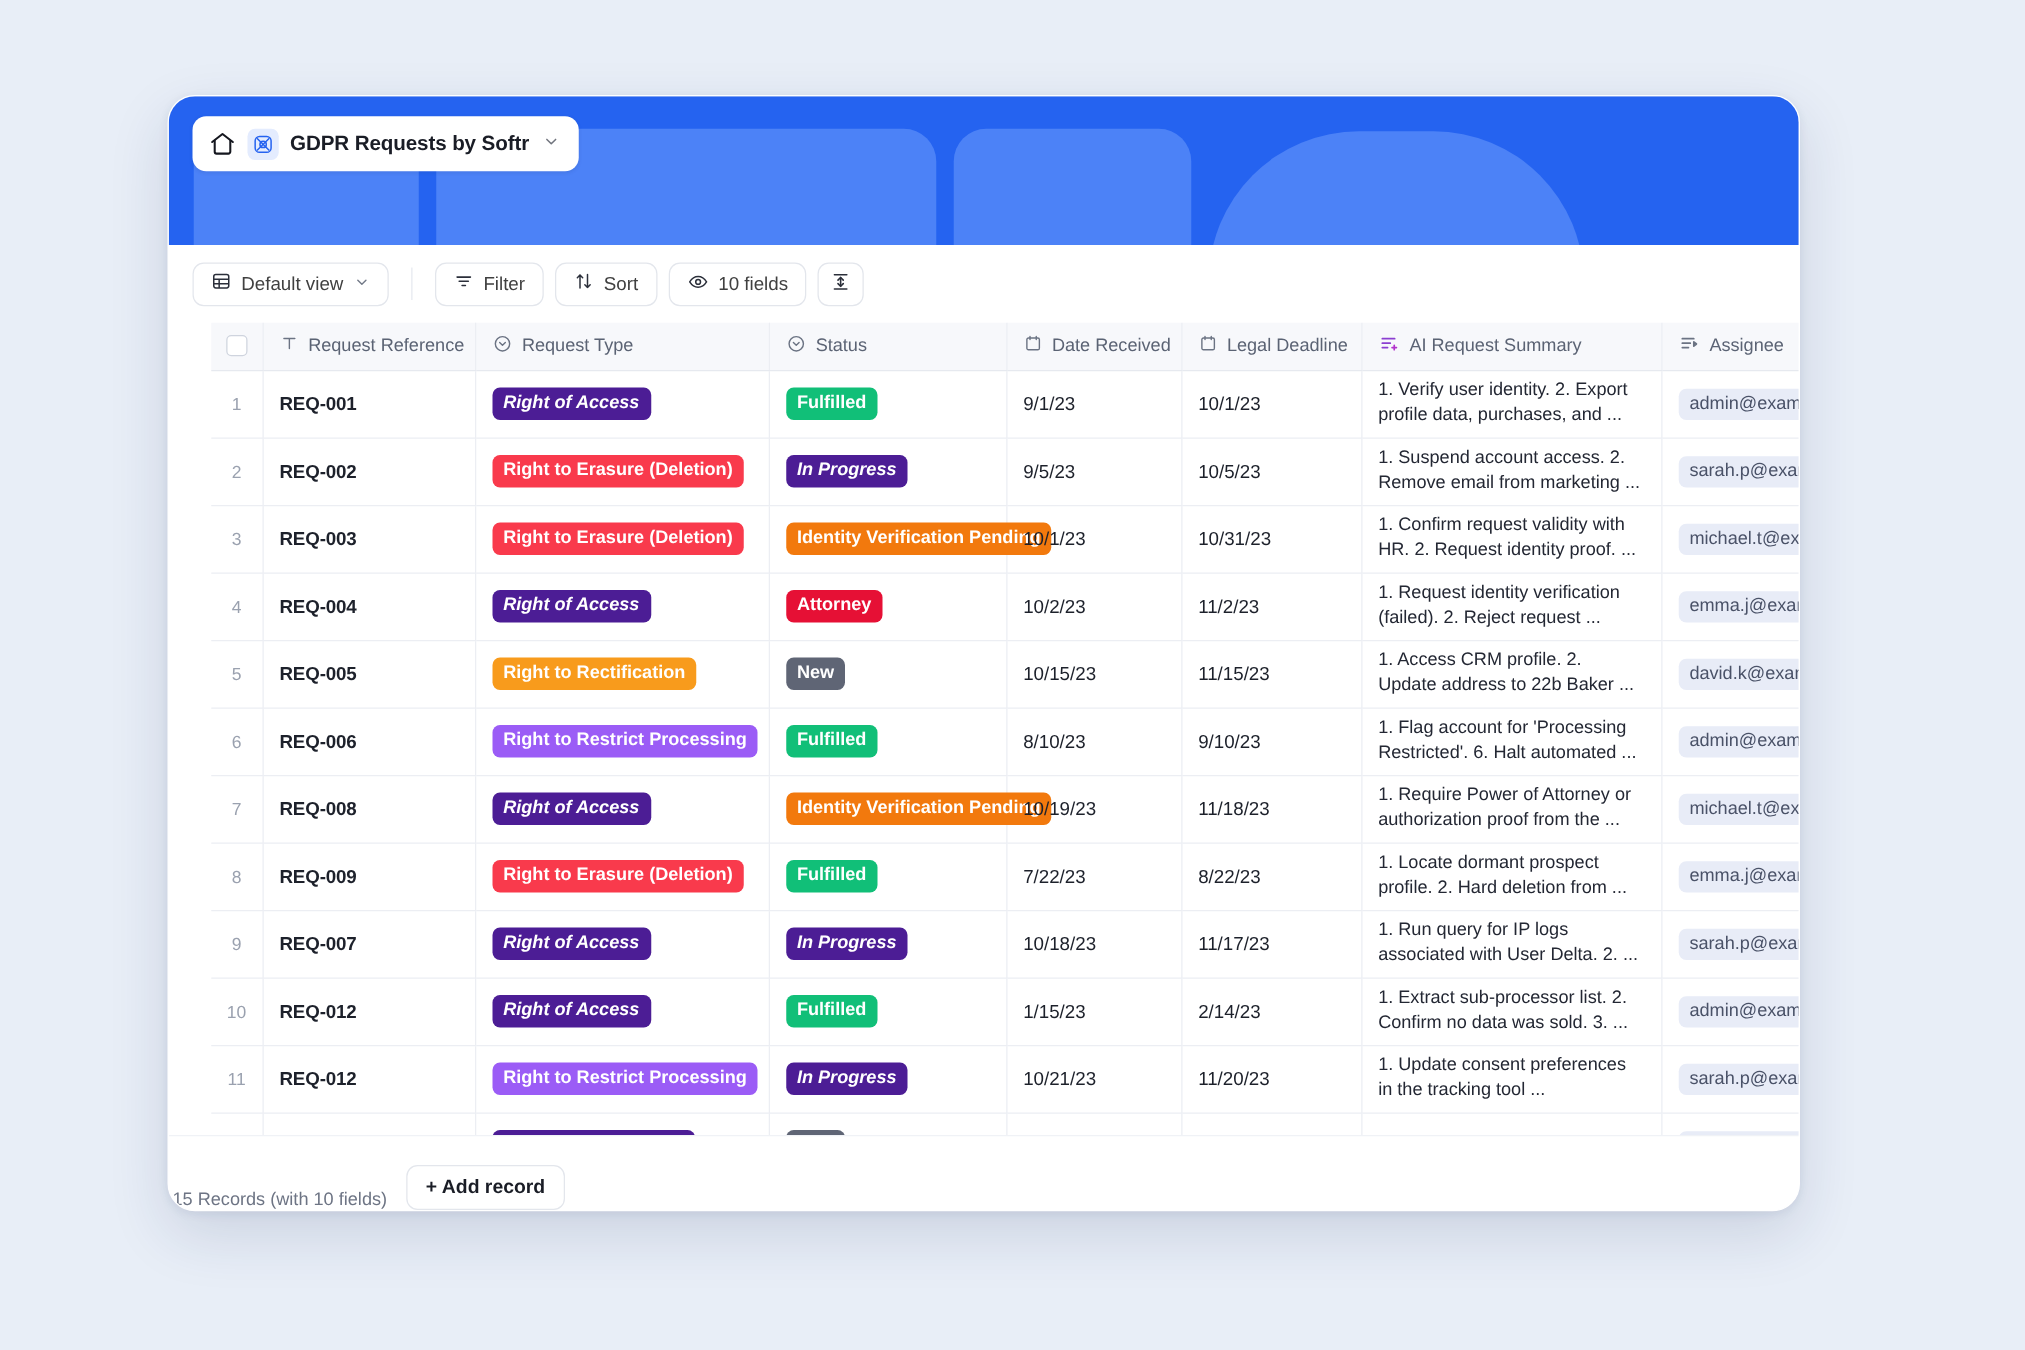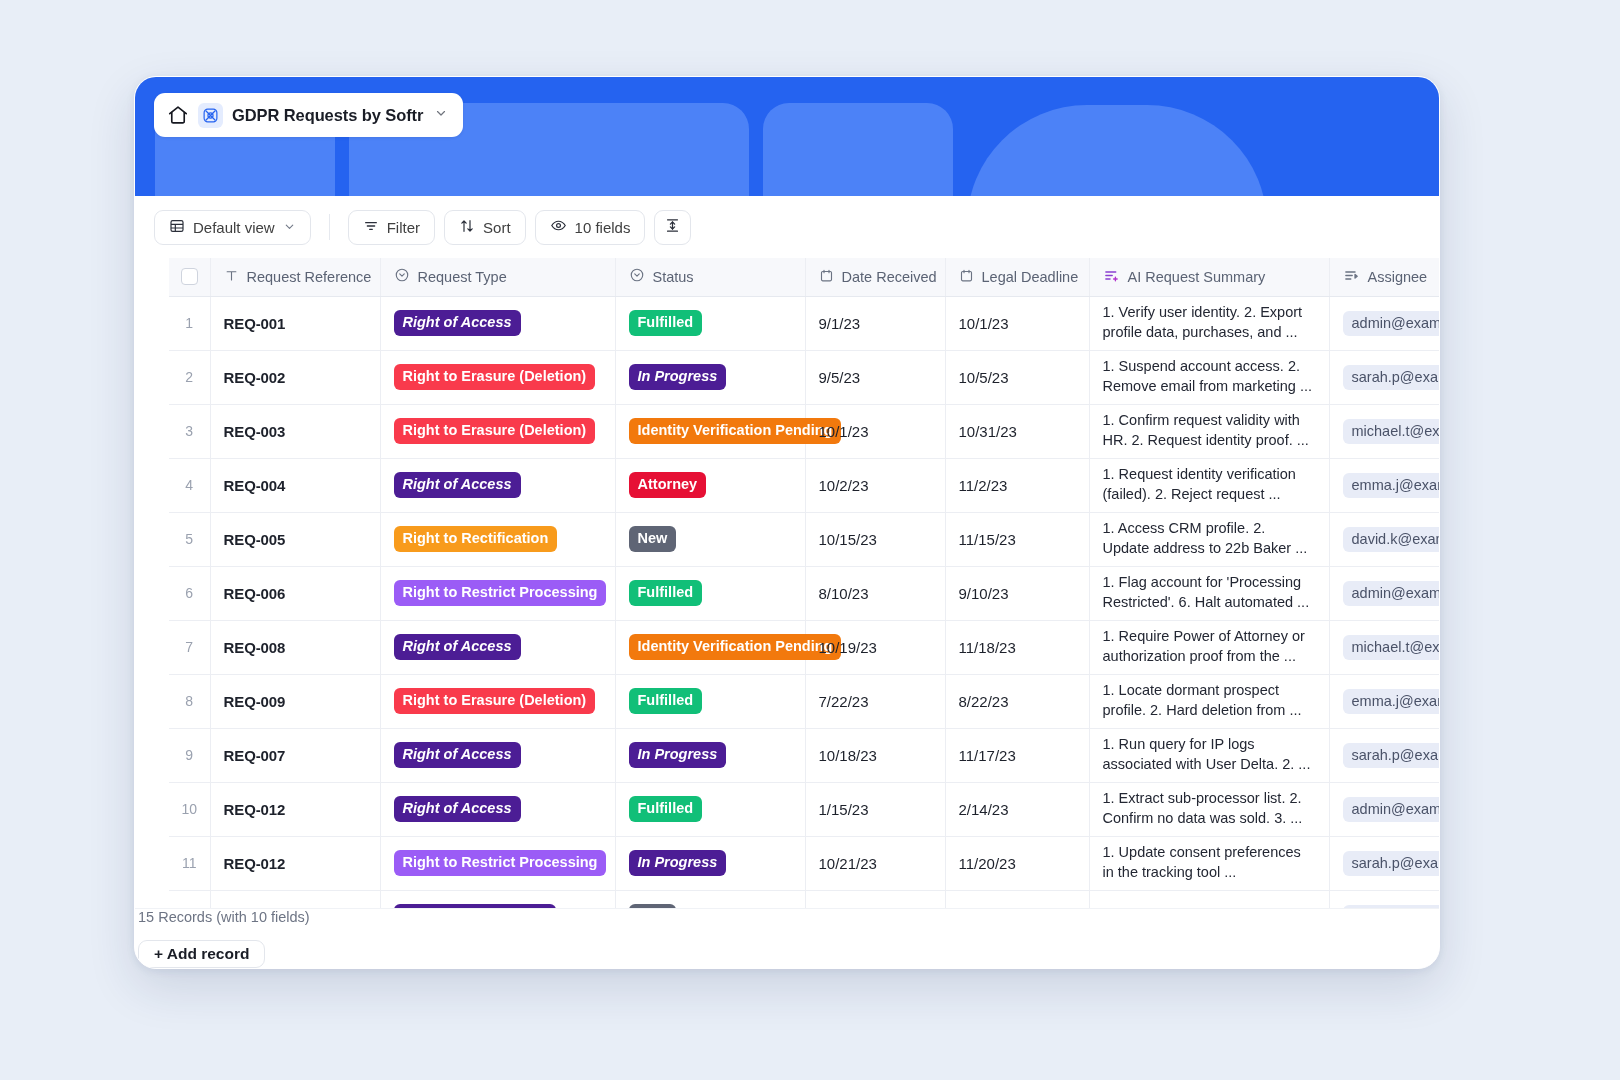--- a/index.html
+++ b/index.html
@@ -204,24 +204,23 @@
     border-radius: 4px;
     background: #fff;
     margin: 0 auto;
   }
 
   
   .footer {
     position: absolute; left: 0; bottom: 0;
     width: 100%; height: 60px;
     background: #fff;
-    display: flex; align-items: flex-start;
+    display: flex; align-items: flex-end;
     padding-left: 3px; gap: 15px;
     border-top: 1px solid #f0f2f6;
-    flex-direction: column;
   }
   .rec-count { font-size: 14.5px; color: #6d7484; }
   .add-record {
     height: 36px;
     display: flex; align-items: center;
     padding: 0 15px;
     border: 1px solid #e3e6ec;
     border-radius: 9px;
     background: #fff;
     font-size: 15.5px; font-weight: 700; color: #1a1d26;

